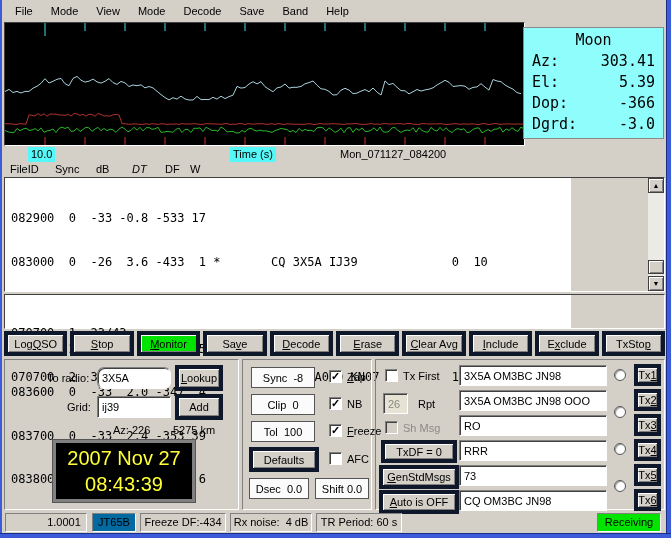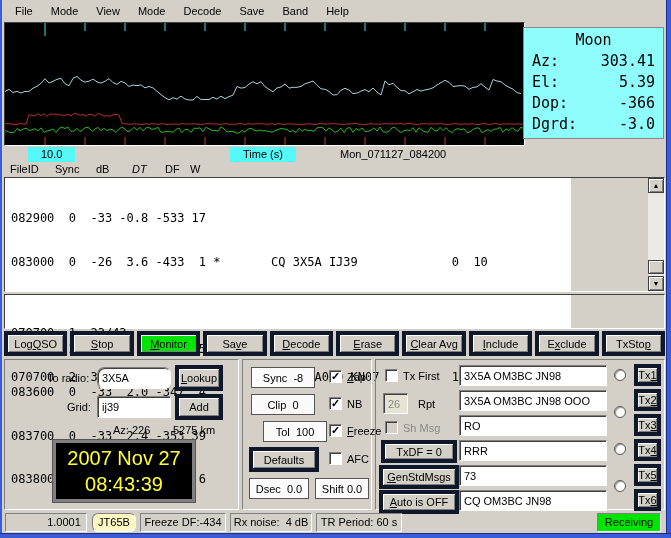--- a/index.html
+++ b/index.html
@@ -14,21 +14,21 @@
   
   .menubar{left:2px;top:0;right:5px;height:21px;display:flex;align-items:center;padding-left:4px;}
   .menu-item{padding:3px 9px;cursor:default;}
   
   .graph{left:4px;top:22px;width:521px;height:124px;background:#000;
     border:1px solid;border-color:#404040 #FFF #FFF #404040;}
   .moon{left:523px;top:27px;width:141px;height:112px;background:#90FDFD;
     border:1px solid #8A8A8A;font-family:"DejaVu Sans Mono",monospace;font-size:15px;line-height:21px;}
   .moon-title{text-align:center;margin-top:2px;}
   .moon-row{display:flex;justify-content:space-between;padding:0 8px;}
-  .chip{background:#55F8F8;padding:0 13px;height:15px;line-height:15px;}
+  .chip{background:#55F8F8;padding:0 3px;height:15px;line-height:15px;}
   
   .pane{border:1px solid;border-color:#404040 #FFF #FFF #404040;background:#D4D0C8;}
   .pane-white{position:absolute;left:0;top:0;bottom:0;width:566px;background:#FFF;}
   .mono{font-family:"DejaVu Sans Mono",monospace;font-size:12px;line-height:14.5px;white-space:pre;}
   .vscroll{position:absolute;right:0;top:0;bottom:0;width:16px;background:#ECEAE4;}
   .sbtn{position:absolute;left:0;width:16px;height:15px;background:#D4D0C8;
     border:1px solid #404040;box-shadow:inset 1px 1px 0 #FFF,inset -1px -1px 0 #808080;
     font-size:7px;text-align:center;line-height:13px;}
   .sthumb{position:absolute;left:0;width:16px;height:14px;bottom:17px;background:#D4D0C8;
     border:1px solid #404040;box-shadow:inset 1px 1px 0 #FFF,inset -1px -1px 0 #808080;}
@@ -198,21 +198,21 @@
     </div>
   </div>
 
   <div class="abs group" style="left:242px;top:359px;width:130px;height:151px;">
     <div class="abs pbox" style="left:8px;top:7px;width:64px;height:21px;">Sync  -8</div>
     <div class="abs cb" style="left:86px;top:10px;">✓</div>
     <span class="abs" style="left:104px;top:11px;"><u>Z</u>ap</span>
     <div class="abs pbox" style="left:8px;top:34px;width:64px;height:21px;">Clip  0</div>
     <div class="abs cb" style="left:86px;top:37px;">✓</div>
     <span class="abs" style="left:104px;top:38px;">NB</span>
-    <div class="abs pbox" style="left:8px;top:61px;width:64px;height:21px;margin-left:12px;">Tol  100</div>
+    <div class="abs pbox" style="left:8px;top:61px;width:64px;height:21px;">Tol  100</div>
     <div class="abs cb" style="left:86px;top:64px;">✓</div>
     <span class="abs" style="left:104px;top:65px;"><u>F</u>reeze</span>
     <div class="abs btn" style="left:6px;top:87px;width:70px;height:25px;">Defaults</div>
     <div class="abs cb" style="left:86px;top:92px;"></div>
     <span class="abs" style="left:104px;top:93px;">AFC</span>
     <div class="abs pbox" style="left:6px;top:118px;width:60px;height:21px;">Dsec  0.0</div>
     <div class="abs pbox" style="left:72px;top:118px;width:54px;height:21px;">Shift 0.0</div>
   </div>
 
   <div class="abs group" style="left:375px;top:359px;width:290px;height:151px;">
@@ -246,21 +246,21 @@
     <div class="abs radio on" style="left:238px;top:109px;"></div>
     <div class="abs btn" style="left:258px;top:104px;width:27px;height:22px;">Tx<u>5</u></div>
 
     <div class="abs field" style="left:83px;top:130px;width:148px;height:21px;">CQ OM3BC JN98</div>
 
     <div class="abs btn" style="left:258px;top:129px;width:27px;height:22px;">Tx<u>6</u></div>
   </div>
 
   <div class="abs" style="left:0;top:513px;width:671px;height:20px;">
     <div class="status-seg" style="left:5px;width:82px;padding-left:36px;">1.0001 0.9999</div>
-    <div class="status-seg" style="left:92px;width:44px;background:#fef9c3;border-radius:6px;">JT65B</div>
+    <div class="status-seg" style="left:92px;width:44px;background:#0369a1;">JT65B</div>
     <div class="status-seg" style="left:140px;width:86px;">Freeze DF:-434</div>
     <div class="status-seg" style="left:230px;width:82px;white-space:pre;">Rx noise:  4 dB</div>
     <div class="status-seg" style="left:316px;width:86px;">TR Period: 60 s</div>
     <div class="status-seg" style="left:597px;width:64px;background:#00E400;">Receiving</div>
   </div>
 
   <div class="abs wb-right"></div>
   <div class="abs wb-bottom"></div>
 </div>
 

